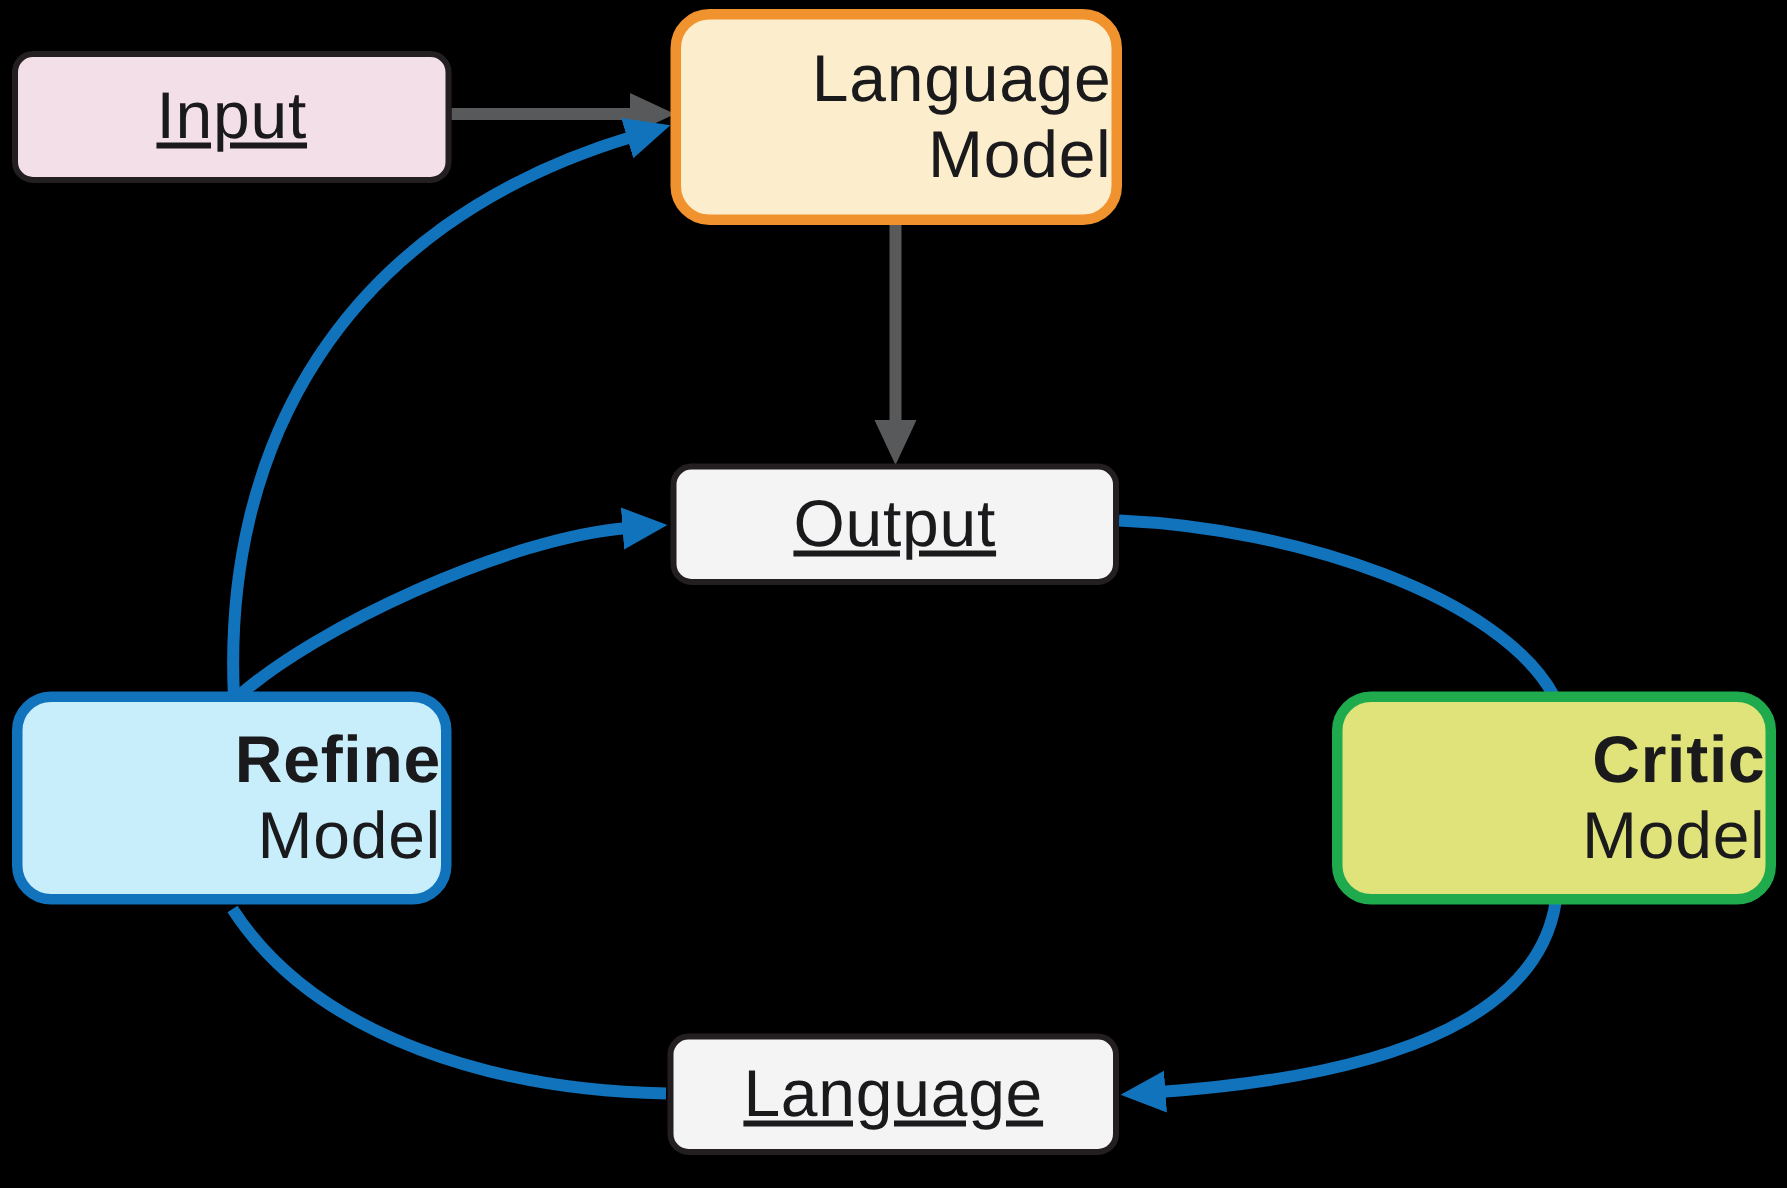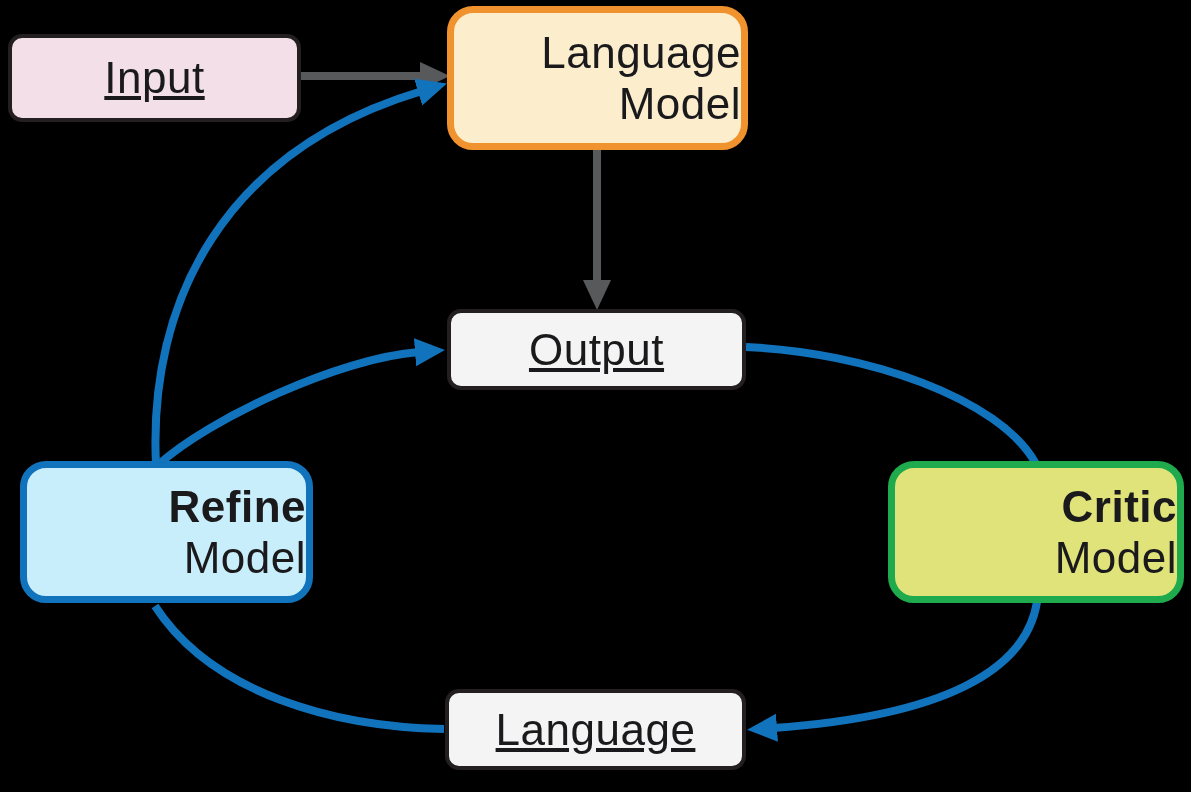--- a/index.html
+++ b/index.html
@@ -29,21 +29,21 @@
     font-size: 44px;
     line-height: 1.16;
     letter-spacing: 0.5px;
   }
   .thin  { border: 4px solid #231f20; border-radius: 14px; text-decoration: underline; }
   .thick { border: 7px solid;          border-radius: 26px; align-items: flex-end; }
 
   #node-input          { left: 8px;   top: 34px;  width: 293px; height: 88px;  background: #f3dfe8; }
   #node-language-model { left: 447px; top: 6px;   width: 301px; height: 144px; background: #fcedcc; border-color: #f0922d; }
   #node-output         { left: 447px; top: 309px; width: 299px; height: 81px;  background: #f4f4f4; align-items: center; }
-  #node-refine-model   { left: 8px;   top: 461px; width: 293px; height: 142px; background: #c8edfb; border-color: #1273bd; margin-left: 12px; }
+  #node-refine-model   { left: 8px;   top: 461px; width: 293px; height: 142px; background: #c8edfb; border-color: #1273bd; }
   #node-critic-model   { left: 888px; top: 461px; width: 296px; height: 142px; background: #dfe379; border-color: #1fab4d; }
   #node-feedback       { left: 445px; top: 689px; width: 301px; height: 81px;  background: #f4f4f4; }
 
   .bold-line { font-weight: bold; }
 </style>
 </head>
 <body>
 
 <div id="stage">
 

